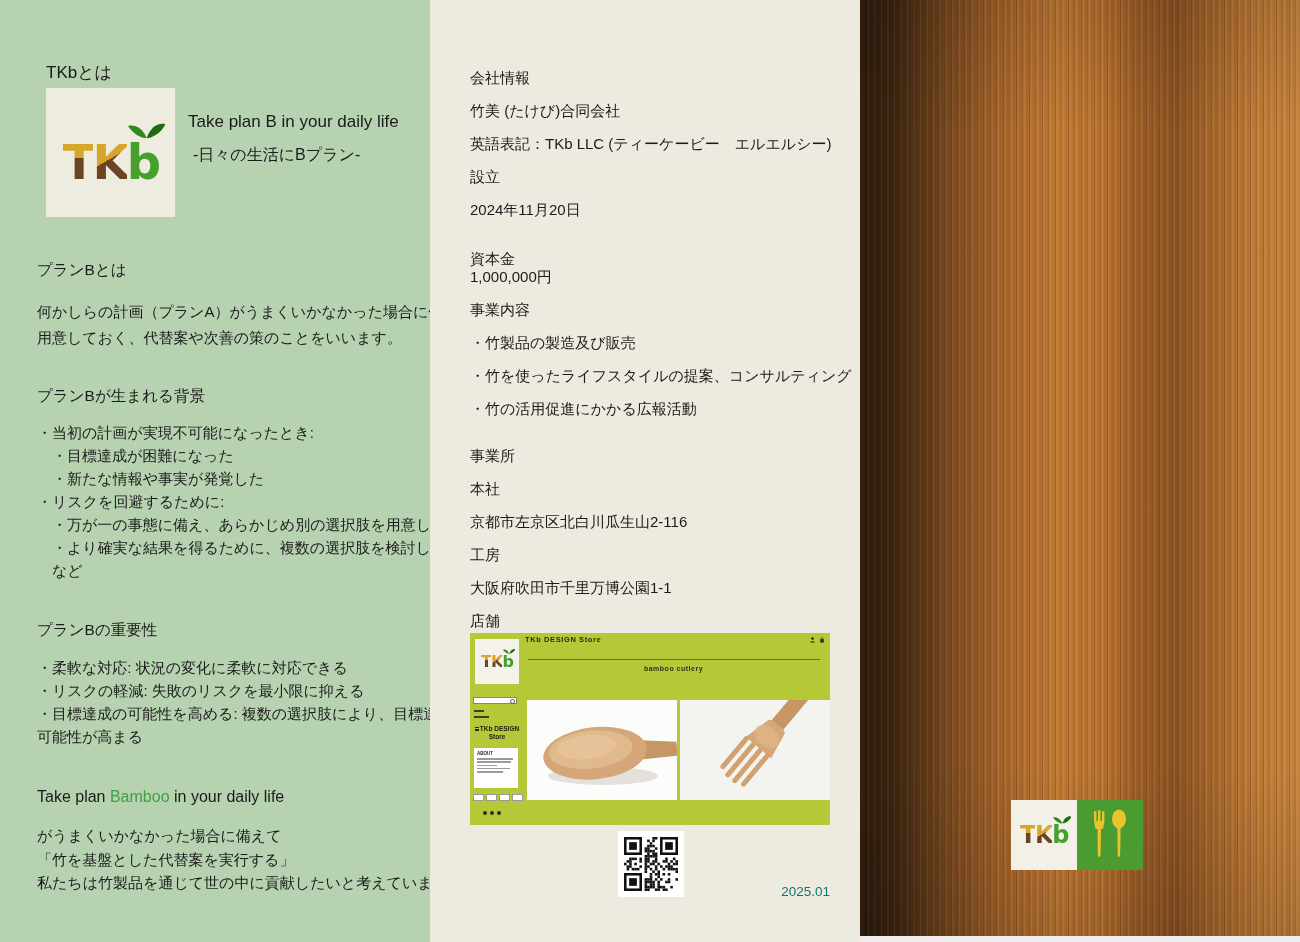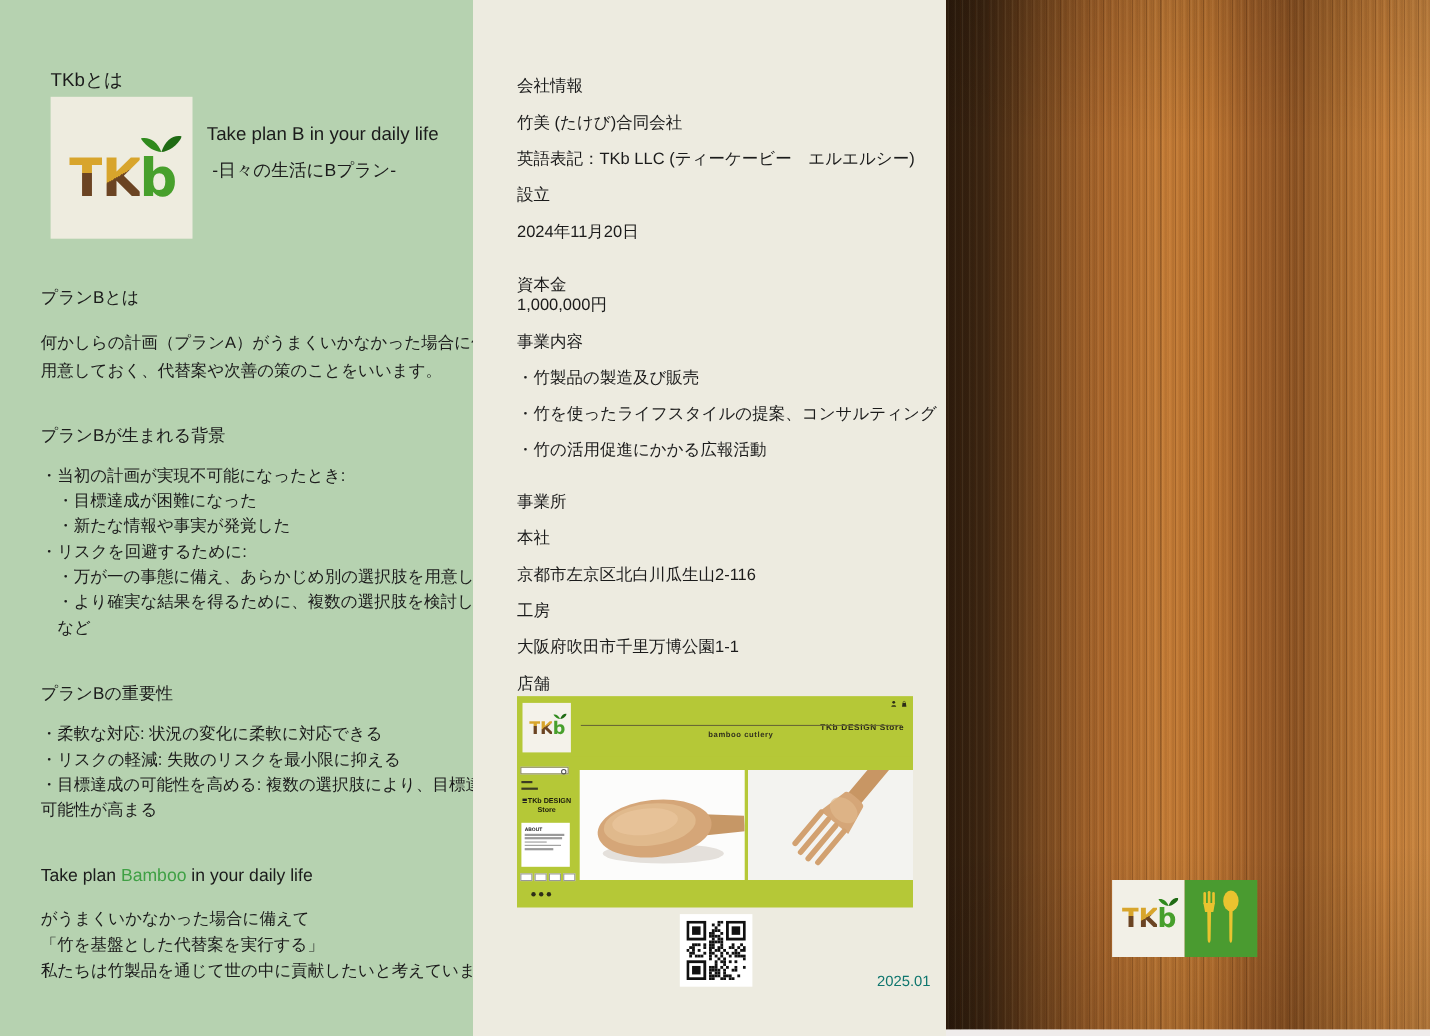--- a/index.html
+++ b/index.html
@@ -30,27 +30,27 @@
   .tkb .lk{color:#6b4423;}
   .tkb .lb{color:#47a02c;}
   @supports (-webkit-background-clip: text){
     .tkb .lt{background:linear-gradient(180deg,#d8a52c 0%,#d8a52c 42%,#6b4423 42%);
              -webkit-background-clip:text;background-clip:text;color:transparent;}
     .tkb .lk{background:linear-gradient(150deg,#d8a52c 0%,#d8a52c 46%,#6b4423 46%);
              -webkit-background-clip:text;background-clip:text;color:transparent;}
   }
   .tkb .leaf{position:absolute;right:-0.14em;top:-0.34em;width:0.78em;height:0.4em;}
   
-  .panel-middle{left:430px;width:430px;background:#edebe0;padding-left:16px;}
+  .panel-middle{left:430px;width:430px;background:#edebe0;}
   .mp-row{position:absolute;left:40px;font-size:15px;white-space:nowrap;}
   .site-shot{position:absolute;left:40px;top:633px;width:360px;height:192px;background:#b5c837;overflow:hidden;}
   .ss-header{position:absolute;left:0;top:0;width:360px;height:55px;background:#b5c837;}
   .ss-logo{position:absolute;left:5px;top:6px;width:44px;height:45px;background:#f4f2ea;
            display:flex;align-items:center;justify-content:center;}
-  .ss-title{position:absolute;left:55px;right:8px;top:24px;text-align:right;
+  .ss-title{position:absolute;left:55px;right:8px;top:2px;text-align:left;
             font-size:7.5px;font-weight:bold;color:#2c2c18;letter-spacing:0.6px;}
   .ss-rule{position:absolute;left:58px;right:10px;top:26px;height:1px;background:#6a6a34;}
   .ss-subtitle{position:absolute;left:55px;right:8px;top:32px;text-align:center;
                font-size:7px;font-weight:bold;color:#33331d;letter-spacing:0.5px;}
   .ss-icons{position:absolute;right:5px;top:4px;display:flex;gap:4px;}
   .ss-search{position:absolute;left:3px;top:64px;width:44px;height:7px;background:#fff;
              border:1px solid #8a8a55;box-sizing:border-box;}
   .ss-search i{position:absolute;right:1px;top:1px;width:3px;height:3px;border:1px solid #555;border-radius:50%;}
   .ss-bar{position:absolute;height:2px;background:#3c3c22;}
   .ss-side-title{position:absolute;left:0px;top:92px;width:54px;text-align:center;

